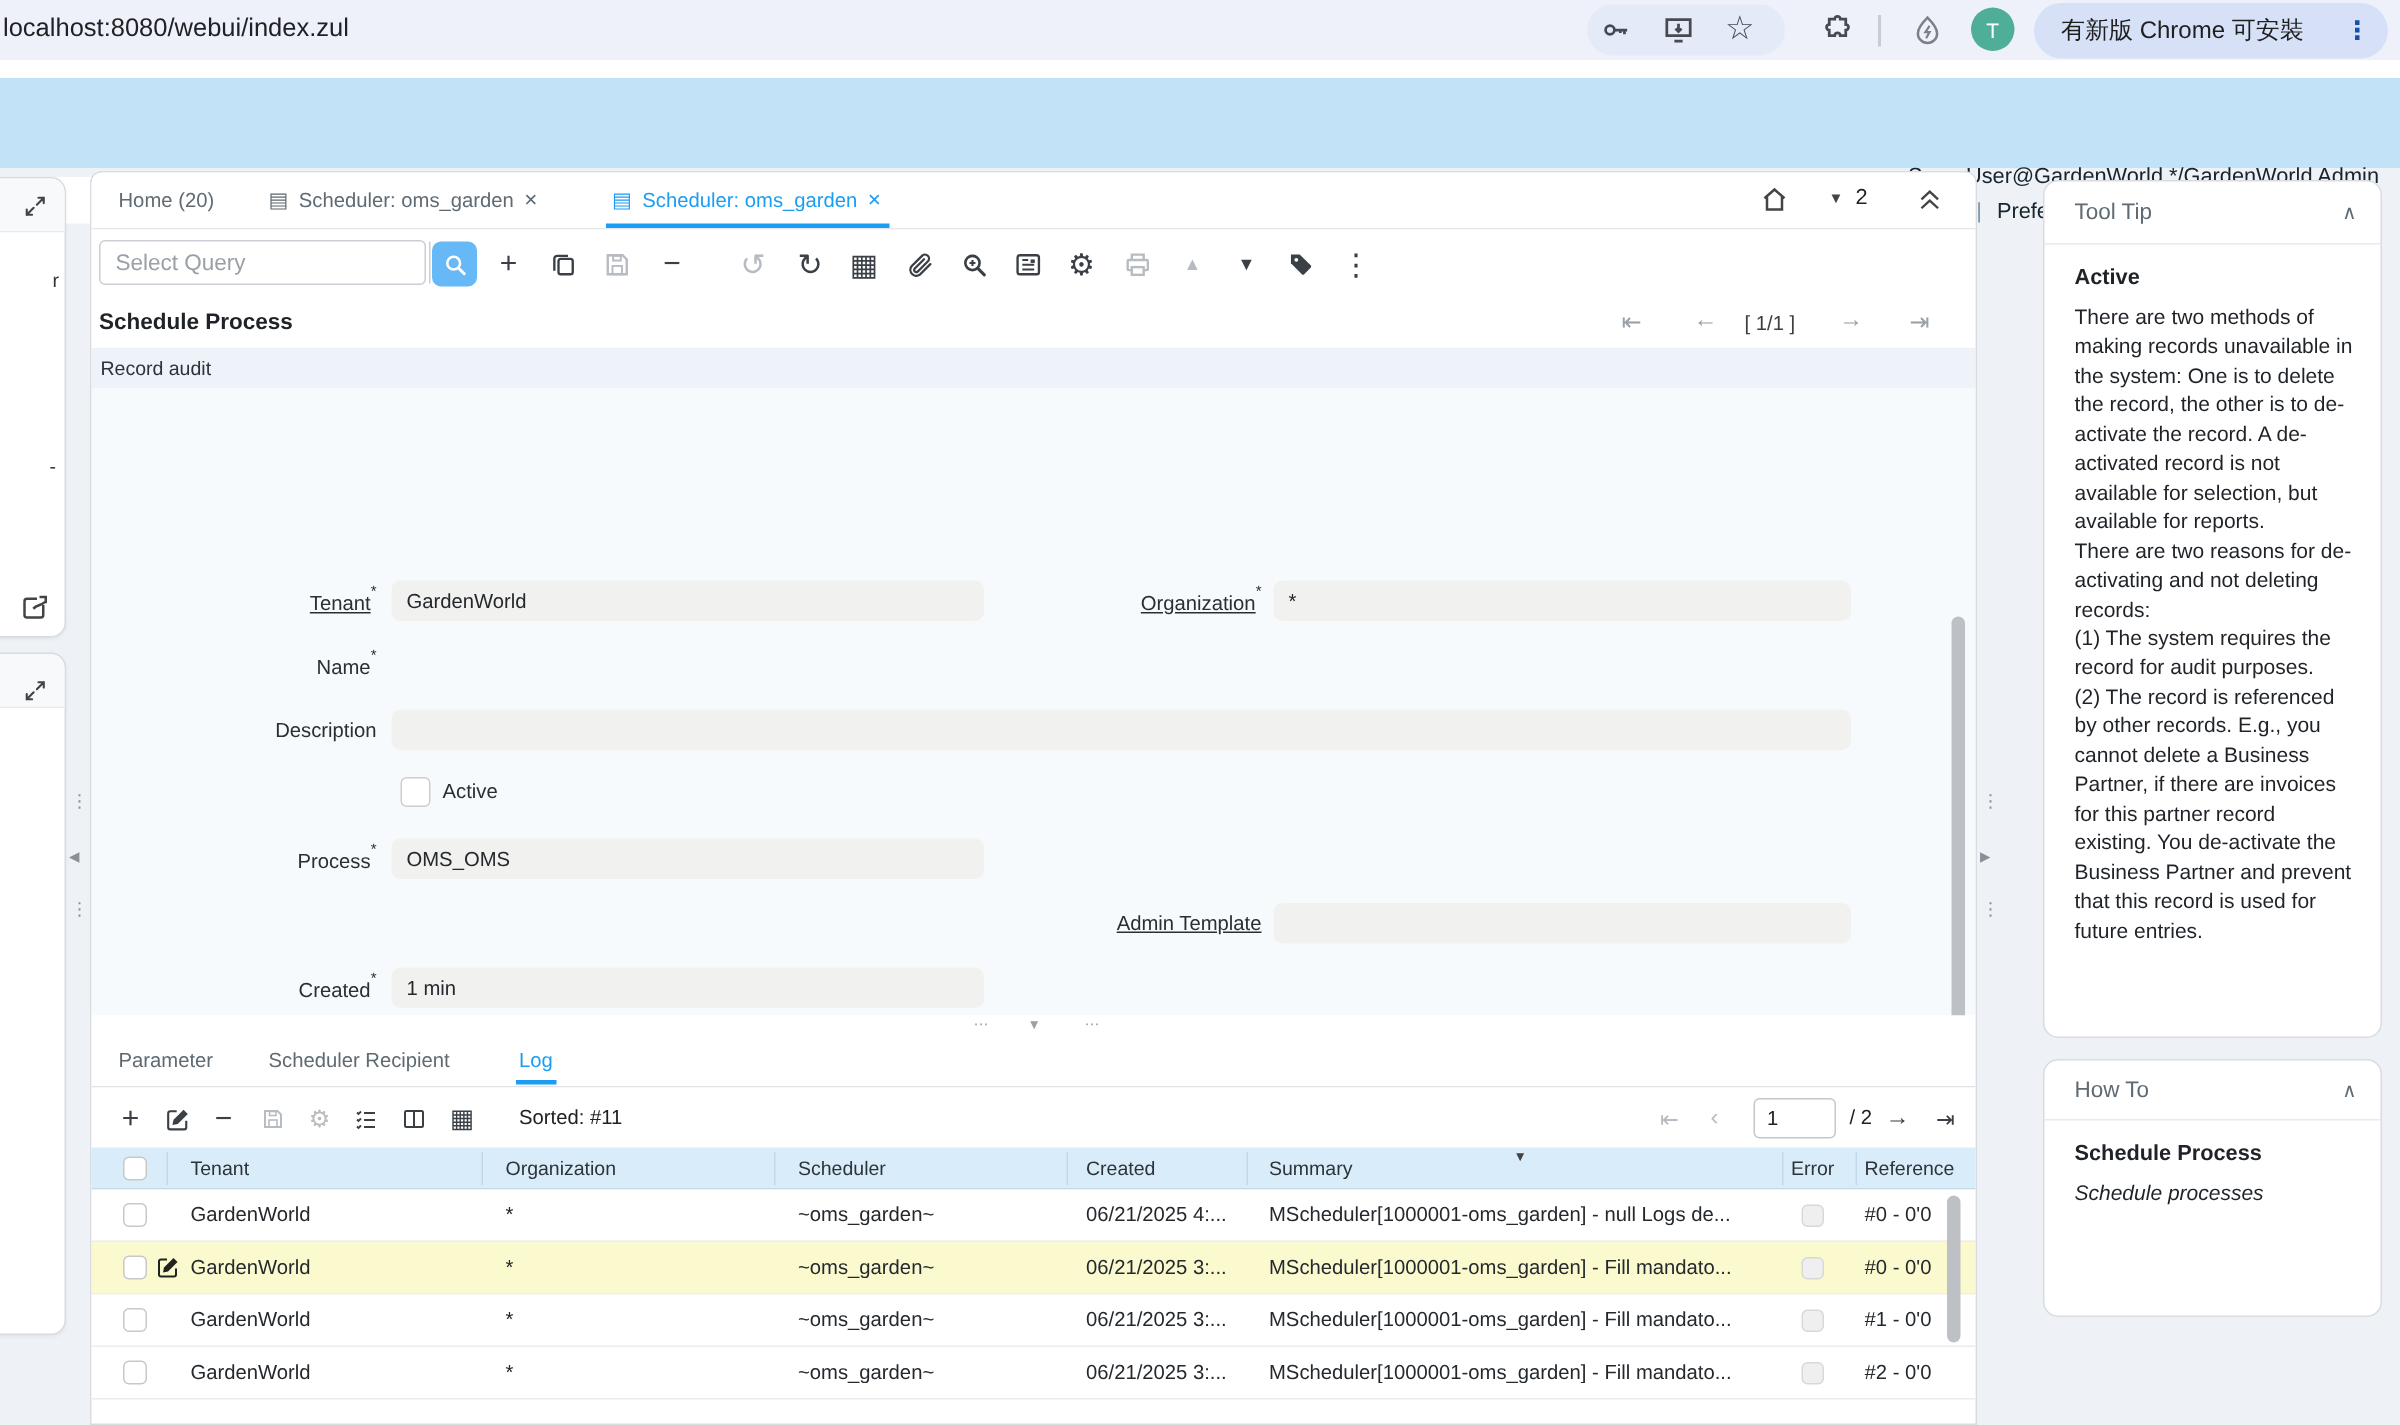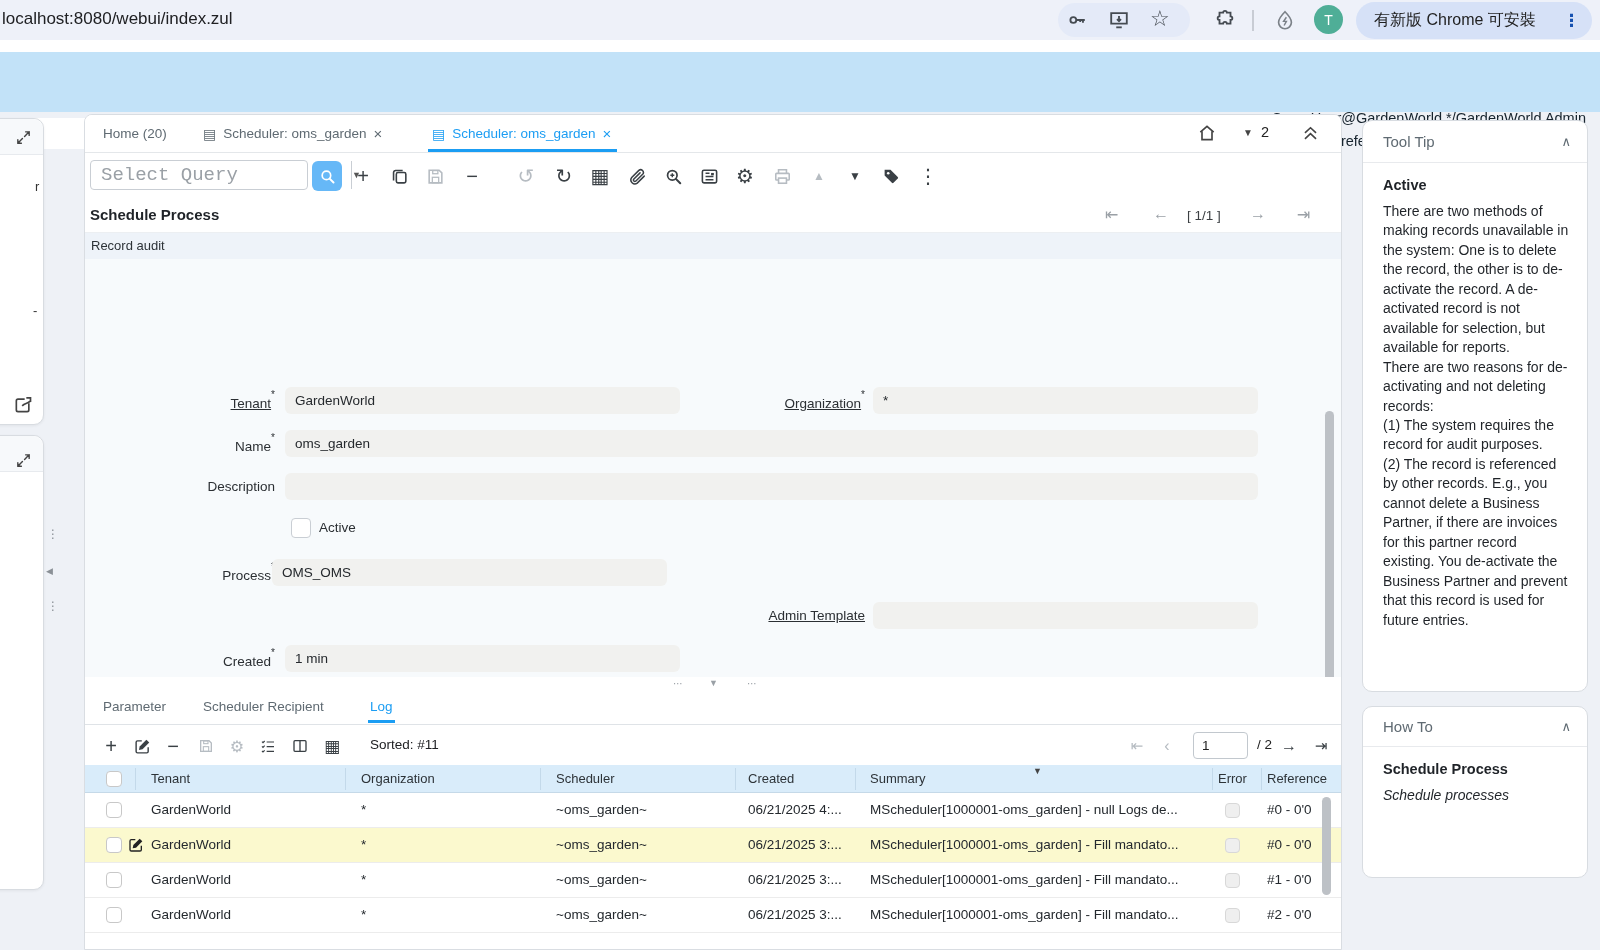--- a/index.html
+++ b/index.html
@@ -33,35 +33,35 @@
   .hdr-links .sep { color:#7d98ab; }
 
   
   .left-panel { left:-62px; width:106px; background:#fff; border:1px solid #d8dce1; border-radius:10px; box-shadow:0 1px 3px rgba(0,0,0,.06); }
   .panel-head-strip { position:absolute; left:0; top:0; right:0; height:36px; background:#f7f9fb; border-bottom:1px solid #e7eaee; border-radius:10px 10px 0 0; }
   .frag { color:#333; font-size:13px; }
   .splitter-dots { color:#8a9096; font-size:12px; letter-spacing:1px; }
   .splitter-arr { color:#8a9096; font-size:9px; }
 
   
-  .main-card { left:60px; top:114px; width:1258px; height:836px; background:#fff; border:1px solid #d9dde2; border-radius:8px 8px 0 0; overflow:hidden;margin-left:24px; }
+  .main-card { left:60px; top:114px; width:1258px; height:836px; background:#fff; border:1px solid #d9dde2; border-radius:8px 8px 0 0; overflow:hidden; }
   .mc { position:absolute; }
 
   
   .tabbar { left:0; top:0; width:1256px; height:38px; border-bottom:1px solid #e4e7ea; background:#fff; }
   .tab { position:absolute; top:0; height:37px; display:flex; align-items:center; gap:7px; font-size:13.5px; color:#5f6a72; cursor:pointer; }
   .tab .close { font-size:15px; }
   .tab.active { color:#1b9df3; }
   .tab.active .underline { position:absolute; left:-4px; right:-6px; bottom:0; height:3px; background:#1b9df3; }
   .winicon { font-size:14px; }
 
   
   .toolbar { left:0; top:38px; width:1256px; height:44px; background:#fff; }
   .combo { position:absolute; left:5px; top:7px; width:218px; height:30px; border:1px solid #c9ced4; border-radius:4px; background:#fff; display:flex; }
-  .combo input { flex:1; border:none; outline:none; font-size:19px; padding:0 10px; color:#a21caf; background:transparent; font-family:Liberation Mono, monospace; }
+  .combo input { flex:1; border:none; outline:none; font-size:15px; padding:0 10px; color:#a21caf; background:transparent; font-family:Liberation Sans, sans-serif; }
   .combo input::placeholder { color:#9aa0a6; }
   .combo .dd { width:29px; border-left:1px solid #c9ced4; display:flex; align-items:center; justify-content:center; color:#555; font-size:9px; cursor:pointer; }
   .tbtn { position:absolute; top:8px; width:30px; height:30px; display:flex; align-items:center; justify-content:center; color:#3a4045; cursor:pointer; font-size:20px; }
   .tbtn.gray { color:#b6bcc2; }
   .tbtn.primary { background:#66b8f7; border-radius:6px; color:#fff; }
   .tbtn .tri { font-size:12px; }
 
   
   .title-row { left:0; top:82px; width:1256px; height:36px; border-bottom:1px solid #eceff2; background:#fff; }
   .page-title { position:absolute; left:5px; top:9px; font-size:15px; font-weight:bold; color:#1f2328; }
@@ -413,36 +413,35 @@
 
       <div class="frow" style="top:128px;left:0;width:1256px">
         <div class="flabel link" style="left:20px;width:170px"><span class="lbl">Tenant</span><sup>*</sup></div>
         <div class="ffield" style="left:200px;width:395px">GardenWorld</div>
         <div class="flabel link" style="left:540px;width:240px"><span class="lbl">Organization</span><sup>*</sup></div>
         <div class="ffield" style="left:788px;width:385px">*</div>
       </div>
 
       <div class="frow" style="top:171px;left:0;width:1256px">
         <div class="flabel" style="left:20px;width:170px"><span class="lbl">Name</span><sup>*</sup></div>
-        <div class="ffield" style="left:200px;width:973px">oms_garden</div>
       </div>
 
       <div class="frow" style="top:214px;left:0;width:1256px">
         <div class="flabel" style="left:20px;width:170px"><span class="lbl">Description</span></div>
         <div class="ffield" style="left:200px;width:973px"></div>
       </div>
 
       <div class="frow" style="top:259px;left:0;width:1256px">
         <div class="fcheck" style="left:206px"></div>
         <div class="fchecklabel" style="left:234px">Active</div>
       </div>
 
       <div class="frow" style="top:300px;left:0;width:1256px">
         <div class="flabel" style="left:20px;width:170px"><span class="lbl">Process</span><sup>*</sup></div>
-        <div class="ffield" style="left:187px;width:395px">OMS_OMS</div>
+        <div class="ffield" style="left:200px;width:395px">OMS_OMS</div>
       </div>
 
       <div class="frow" style="top:343px;left:0;width:1256px">
         <div class="flabel link" style="left:540px;width:240px"><span class="lbl">Admin Template</span></div>
         <div class="ffield" style="left:788px;width:385px"></div>
       </div>
 
       <div class="frow" style="top:386px;left:0;width:1256px">
         <div class="flabel" style="left:20px;width:170px"><span class="lbl">Created</span><sup>*</sup></div>
         <div class="ffield" style="left:200px;width:395px">1 min</div>

